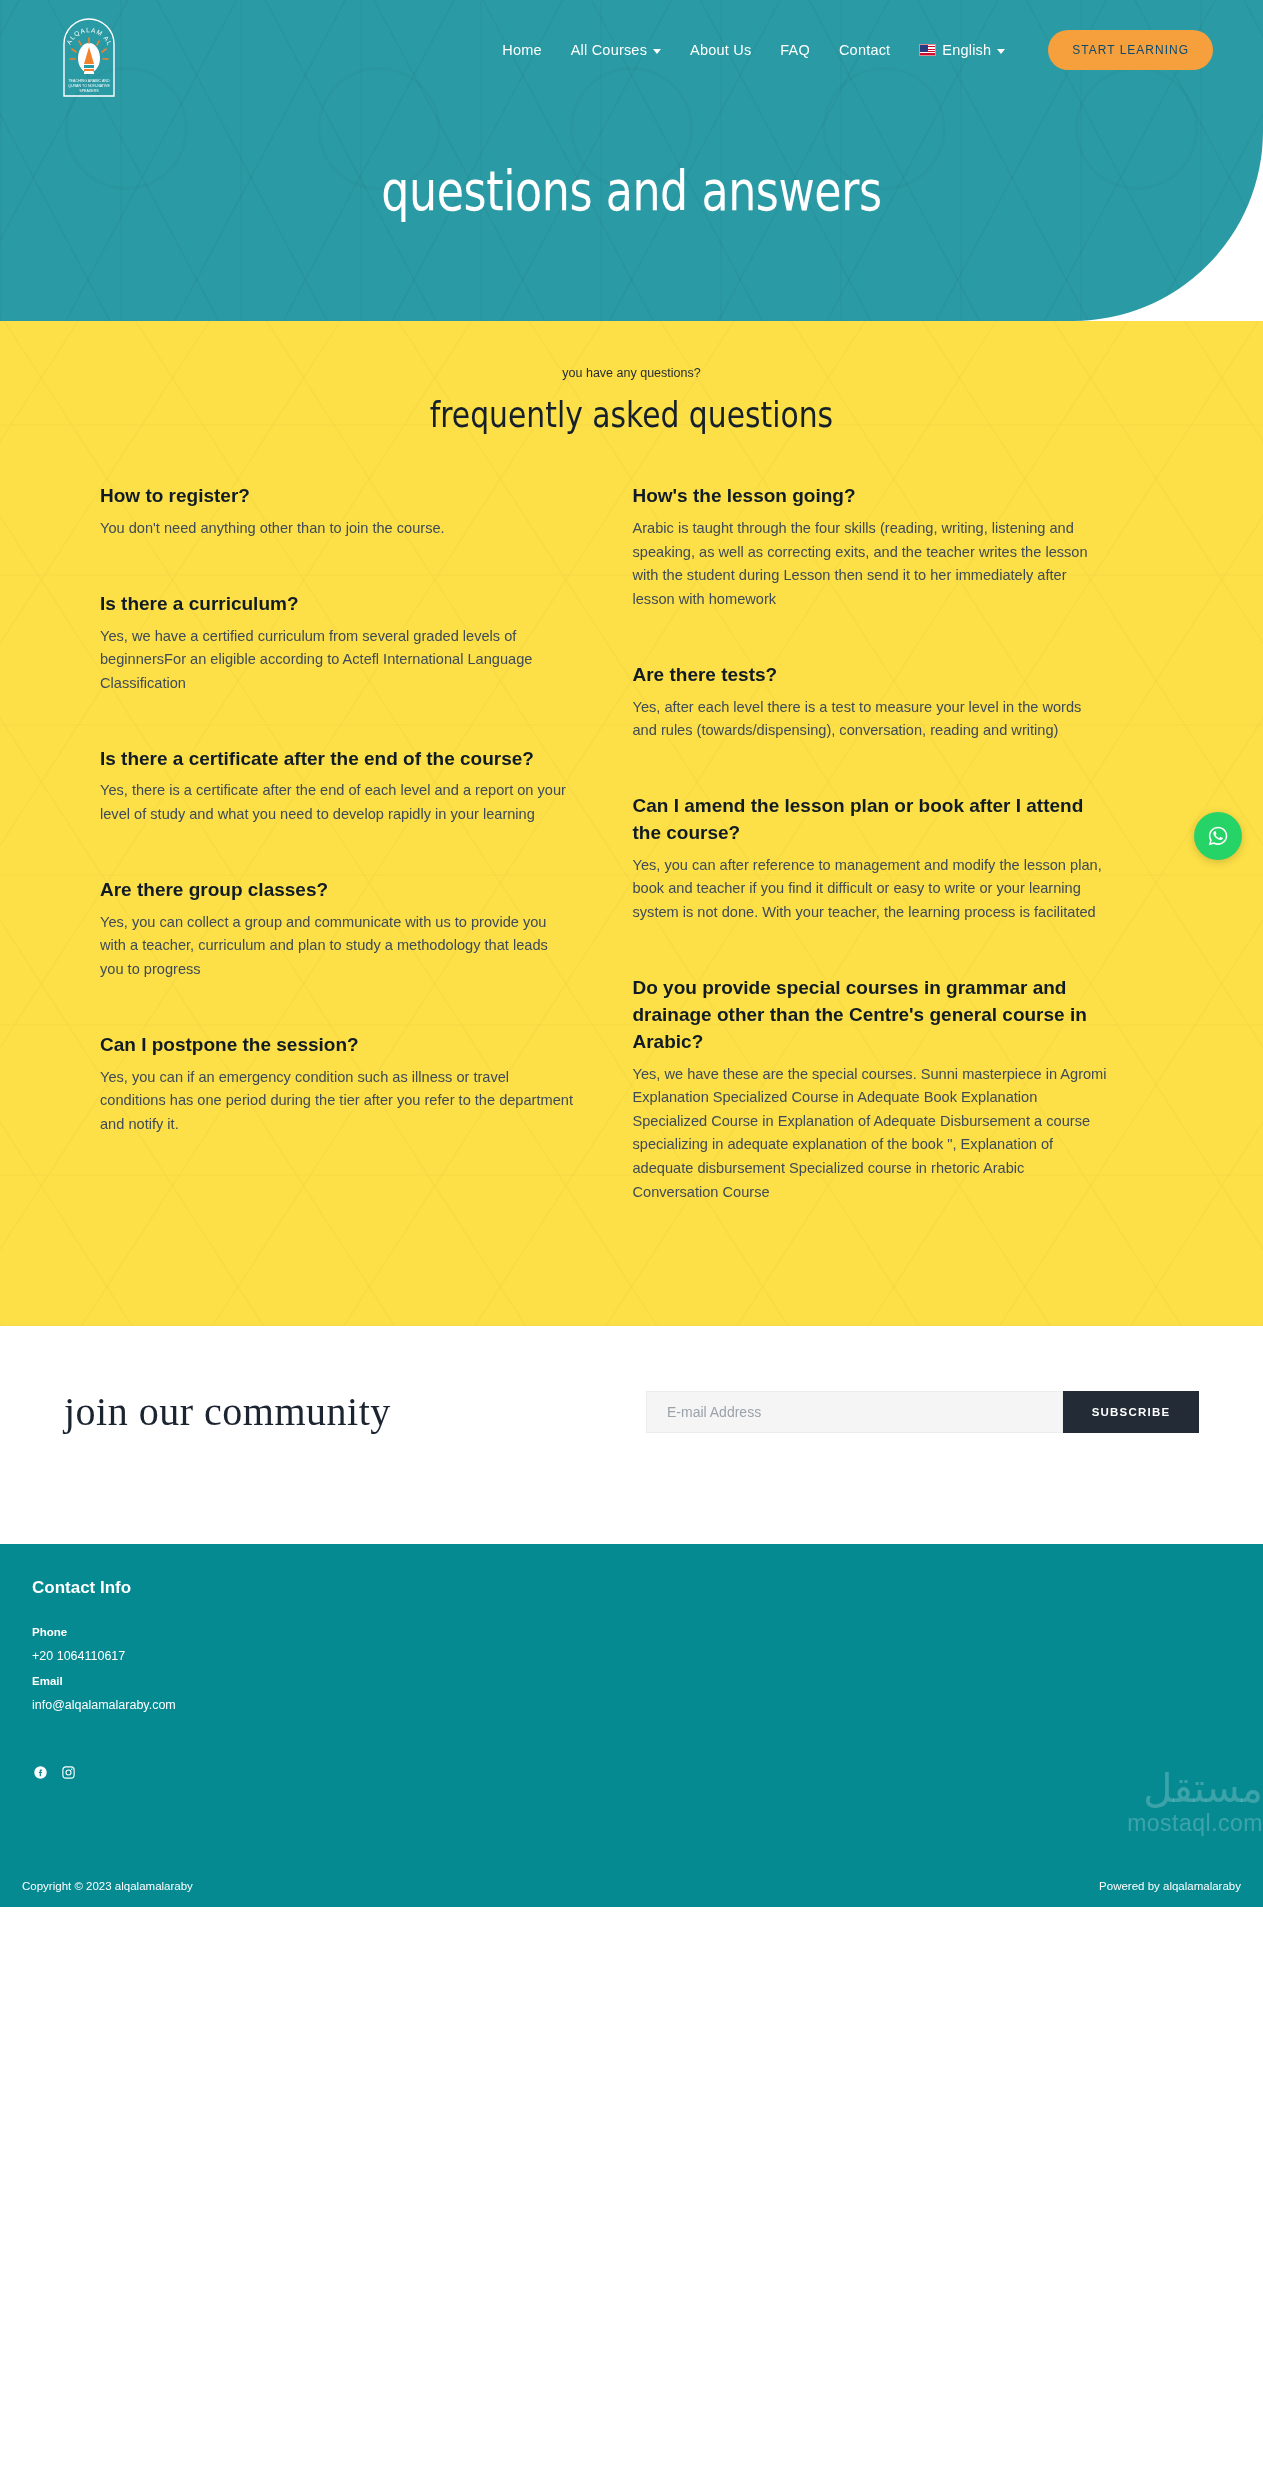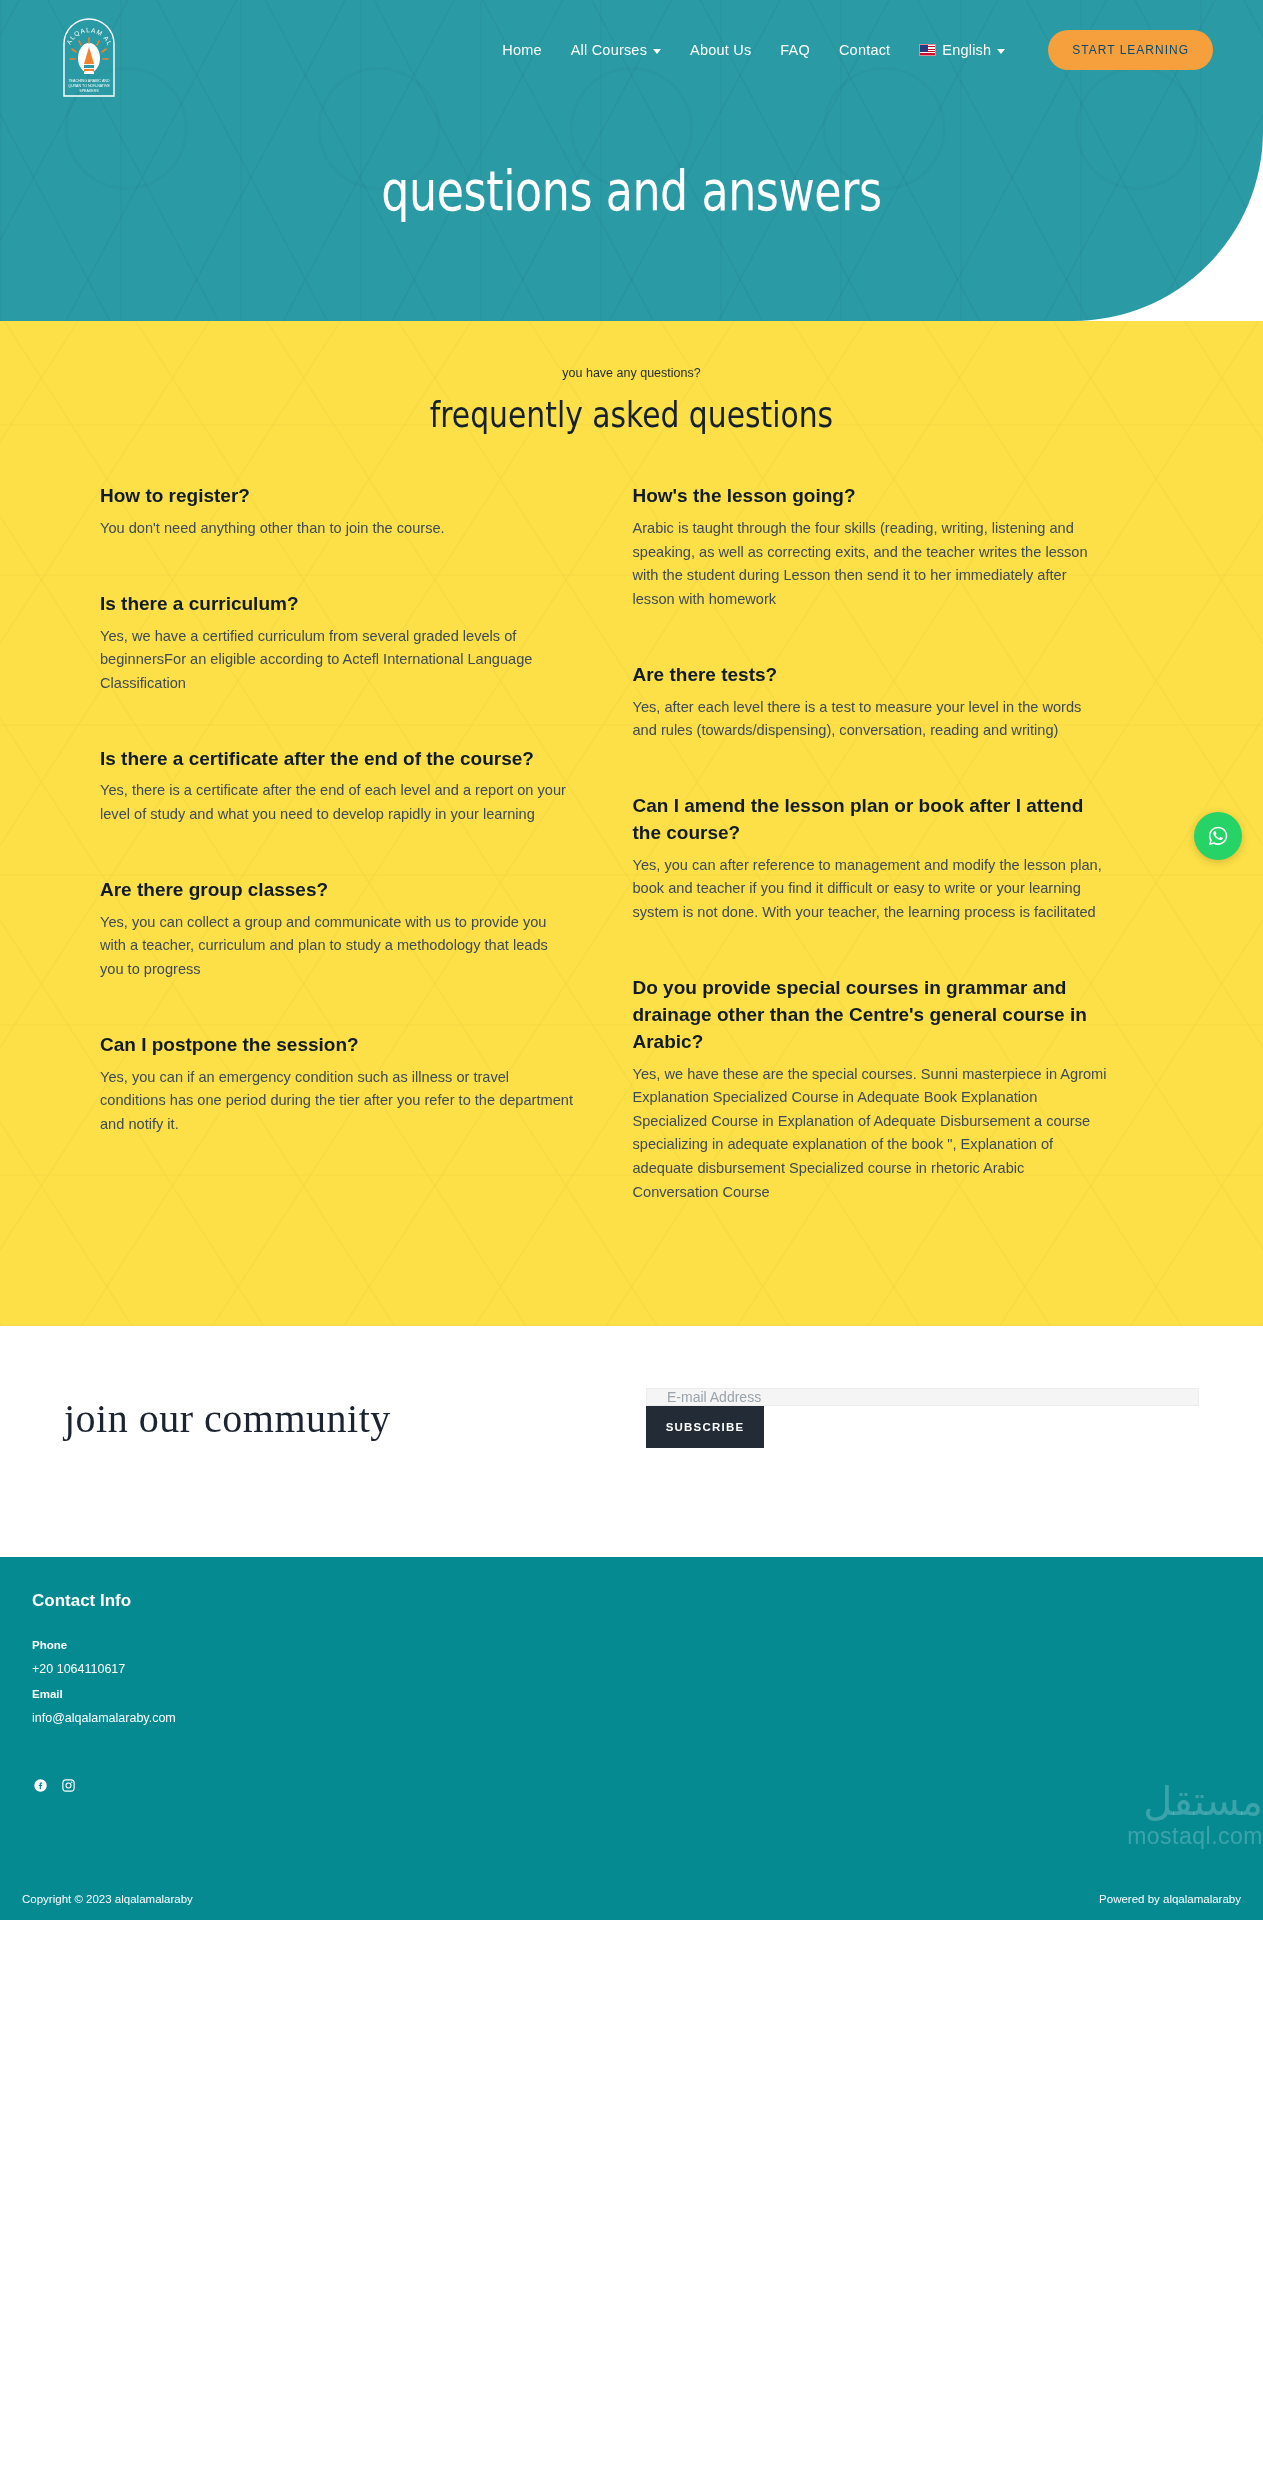--- a/index.html
+++ b/index.html
@@ -208,42 +208,41 @@
     color: #1b2430;
     font-weight: 400;
     letter-spacing: .5px;
     white-space: nowrap;
   }
   .nl-form {
     margin-left: auto;
     display: flex;
     align-items: stretch;
     width: 553px;
-    flex-direction: column;
   }
   .nl-input {
     flex: 1;
     background: #f5f5f5;
     border: 1px solid #ececec;
     padding: 0 20px;
     font-size: 14px;
     color: #3e4a57;
     font-family: "Liberation Sans", sans-serif;
     height: 42px;
     outline: none;
   }
   .nl-input::placeholder { color: #9aa2aa; }
   .nl-btn {
     background: #222b36;
     color: #ffffff;
     border: none;
     font-size: 11.5px;
     font-weight: bold;
     letter-spacing: 1.2px;
-    width: 118px;
+    width: 136px;
     height: 42px;
     cursor: pointer;
     font-family: "Liberation Sans", sans-serif;
   }
 
   
   .footer {
     background: #068a92;
     color: #ffffff;
     padding: 34px 32px 0;

